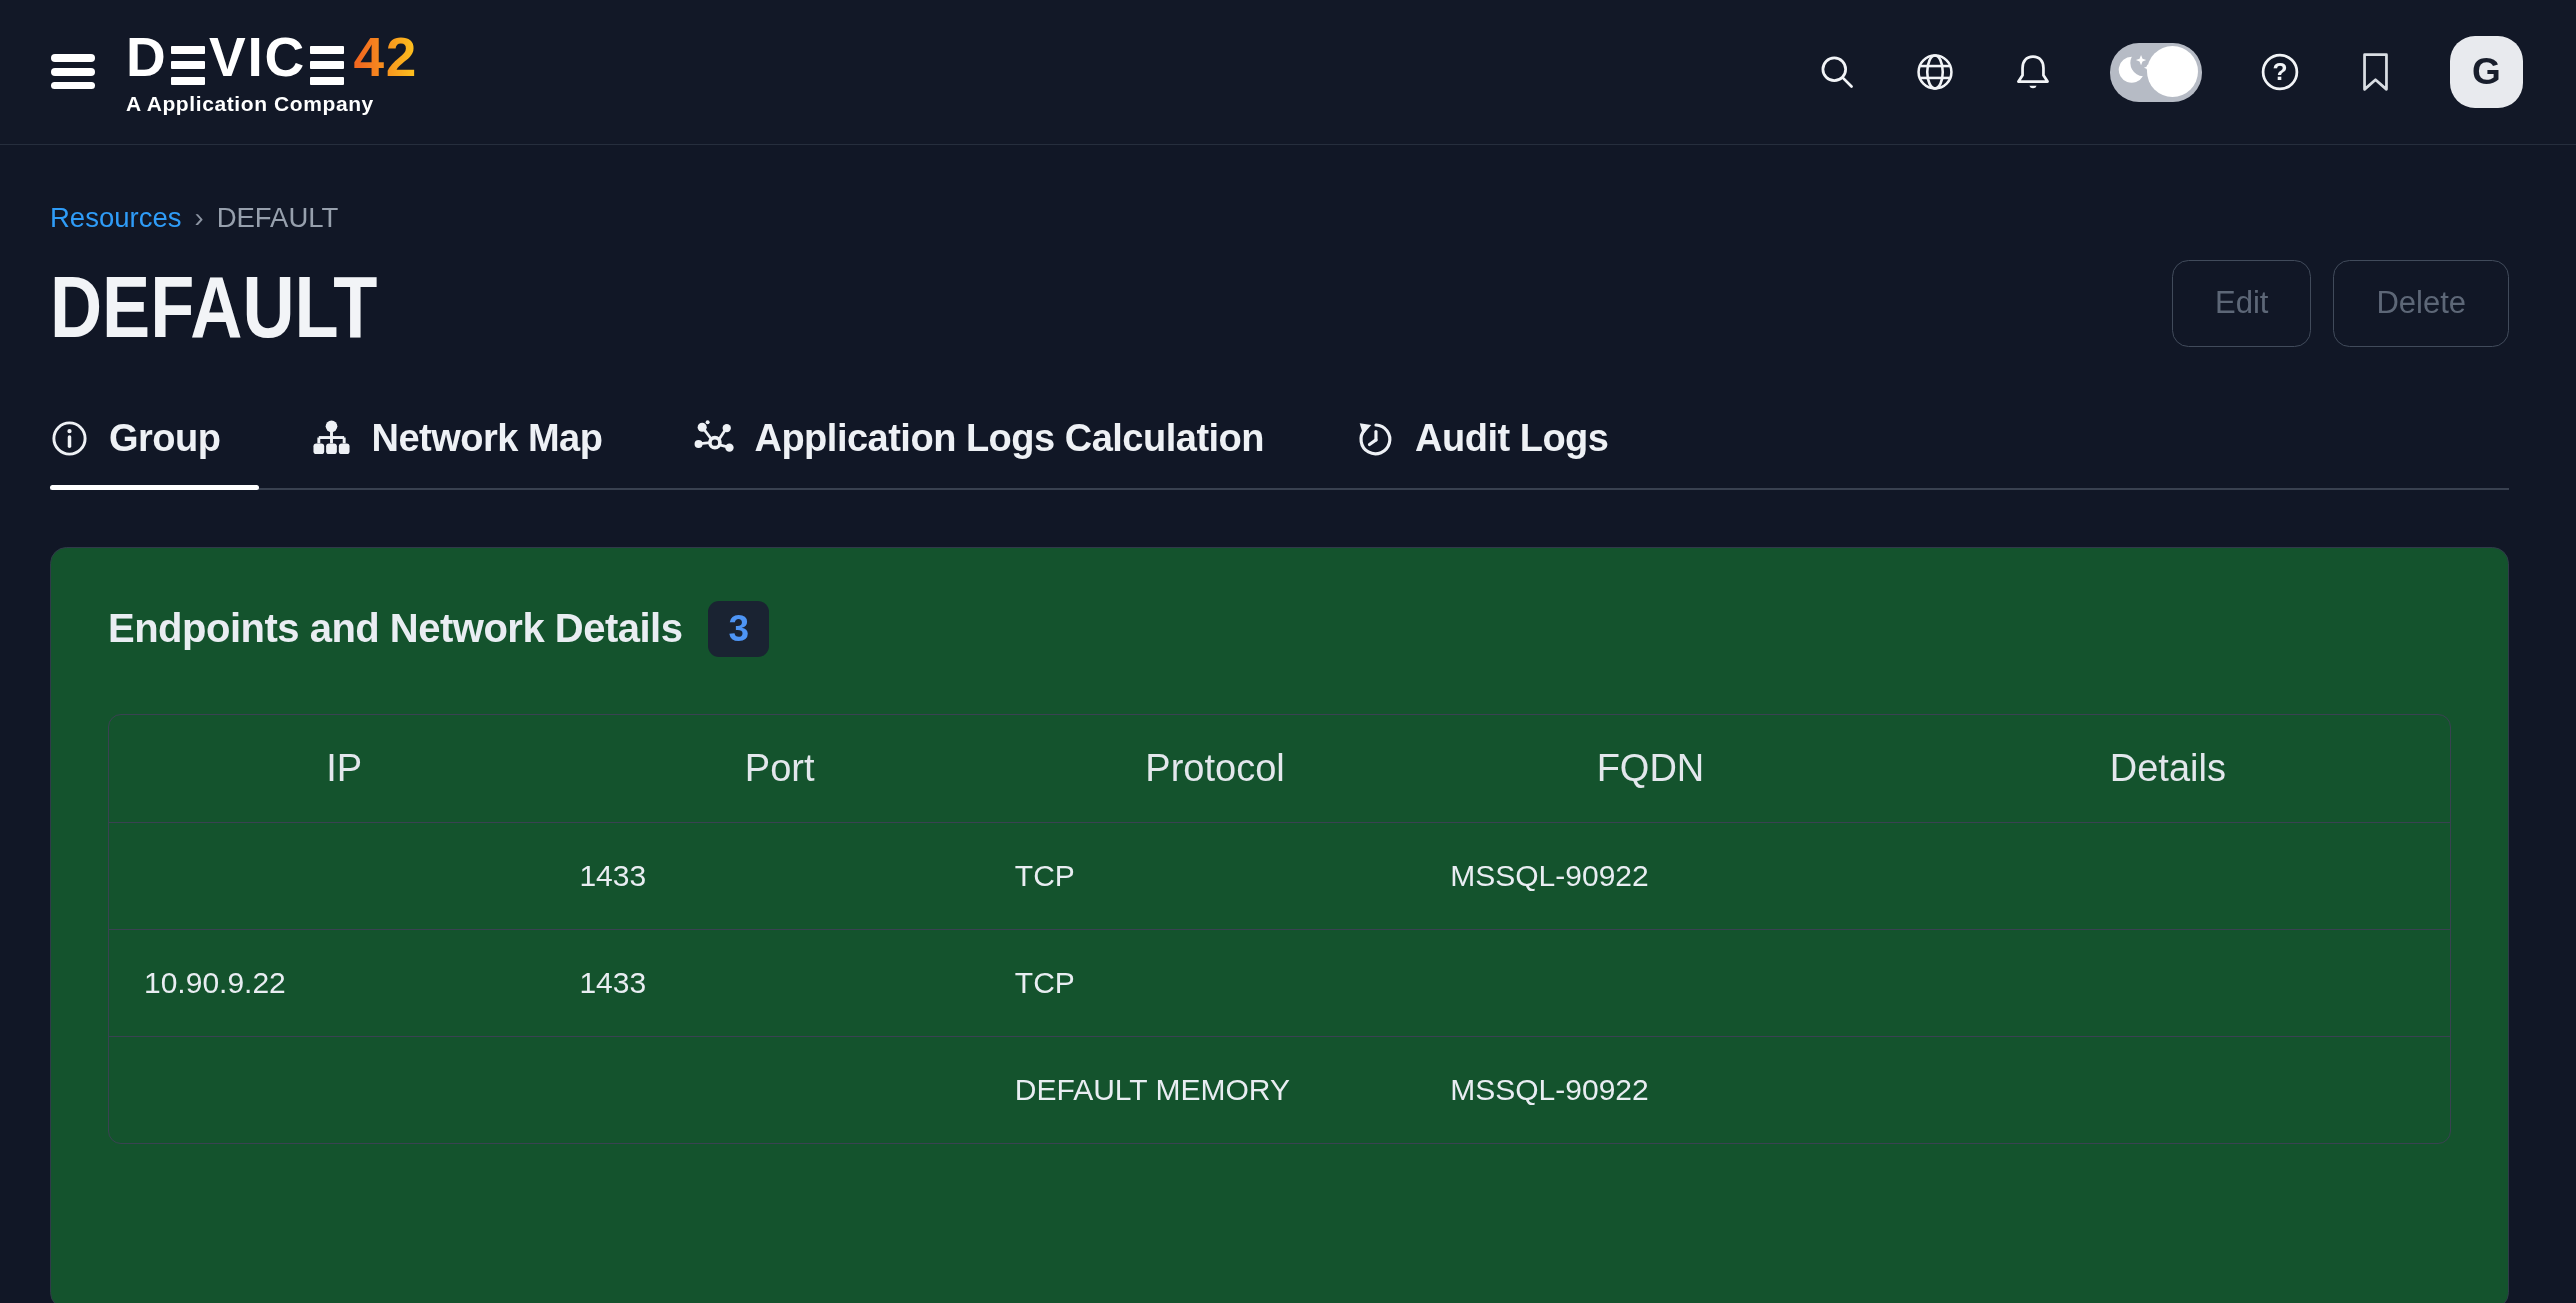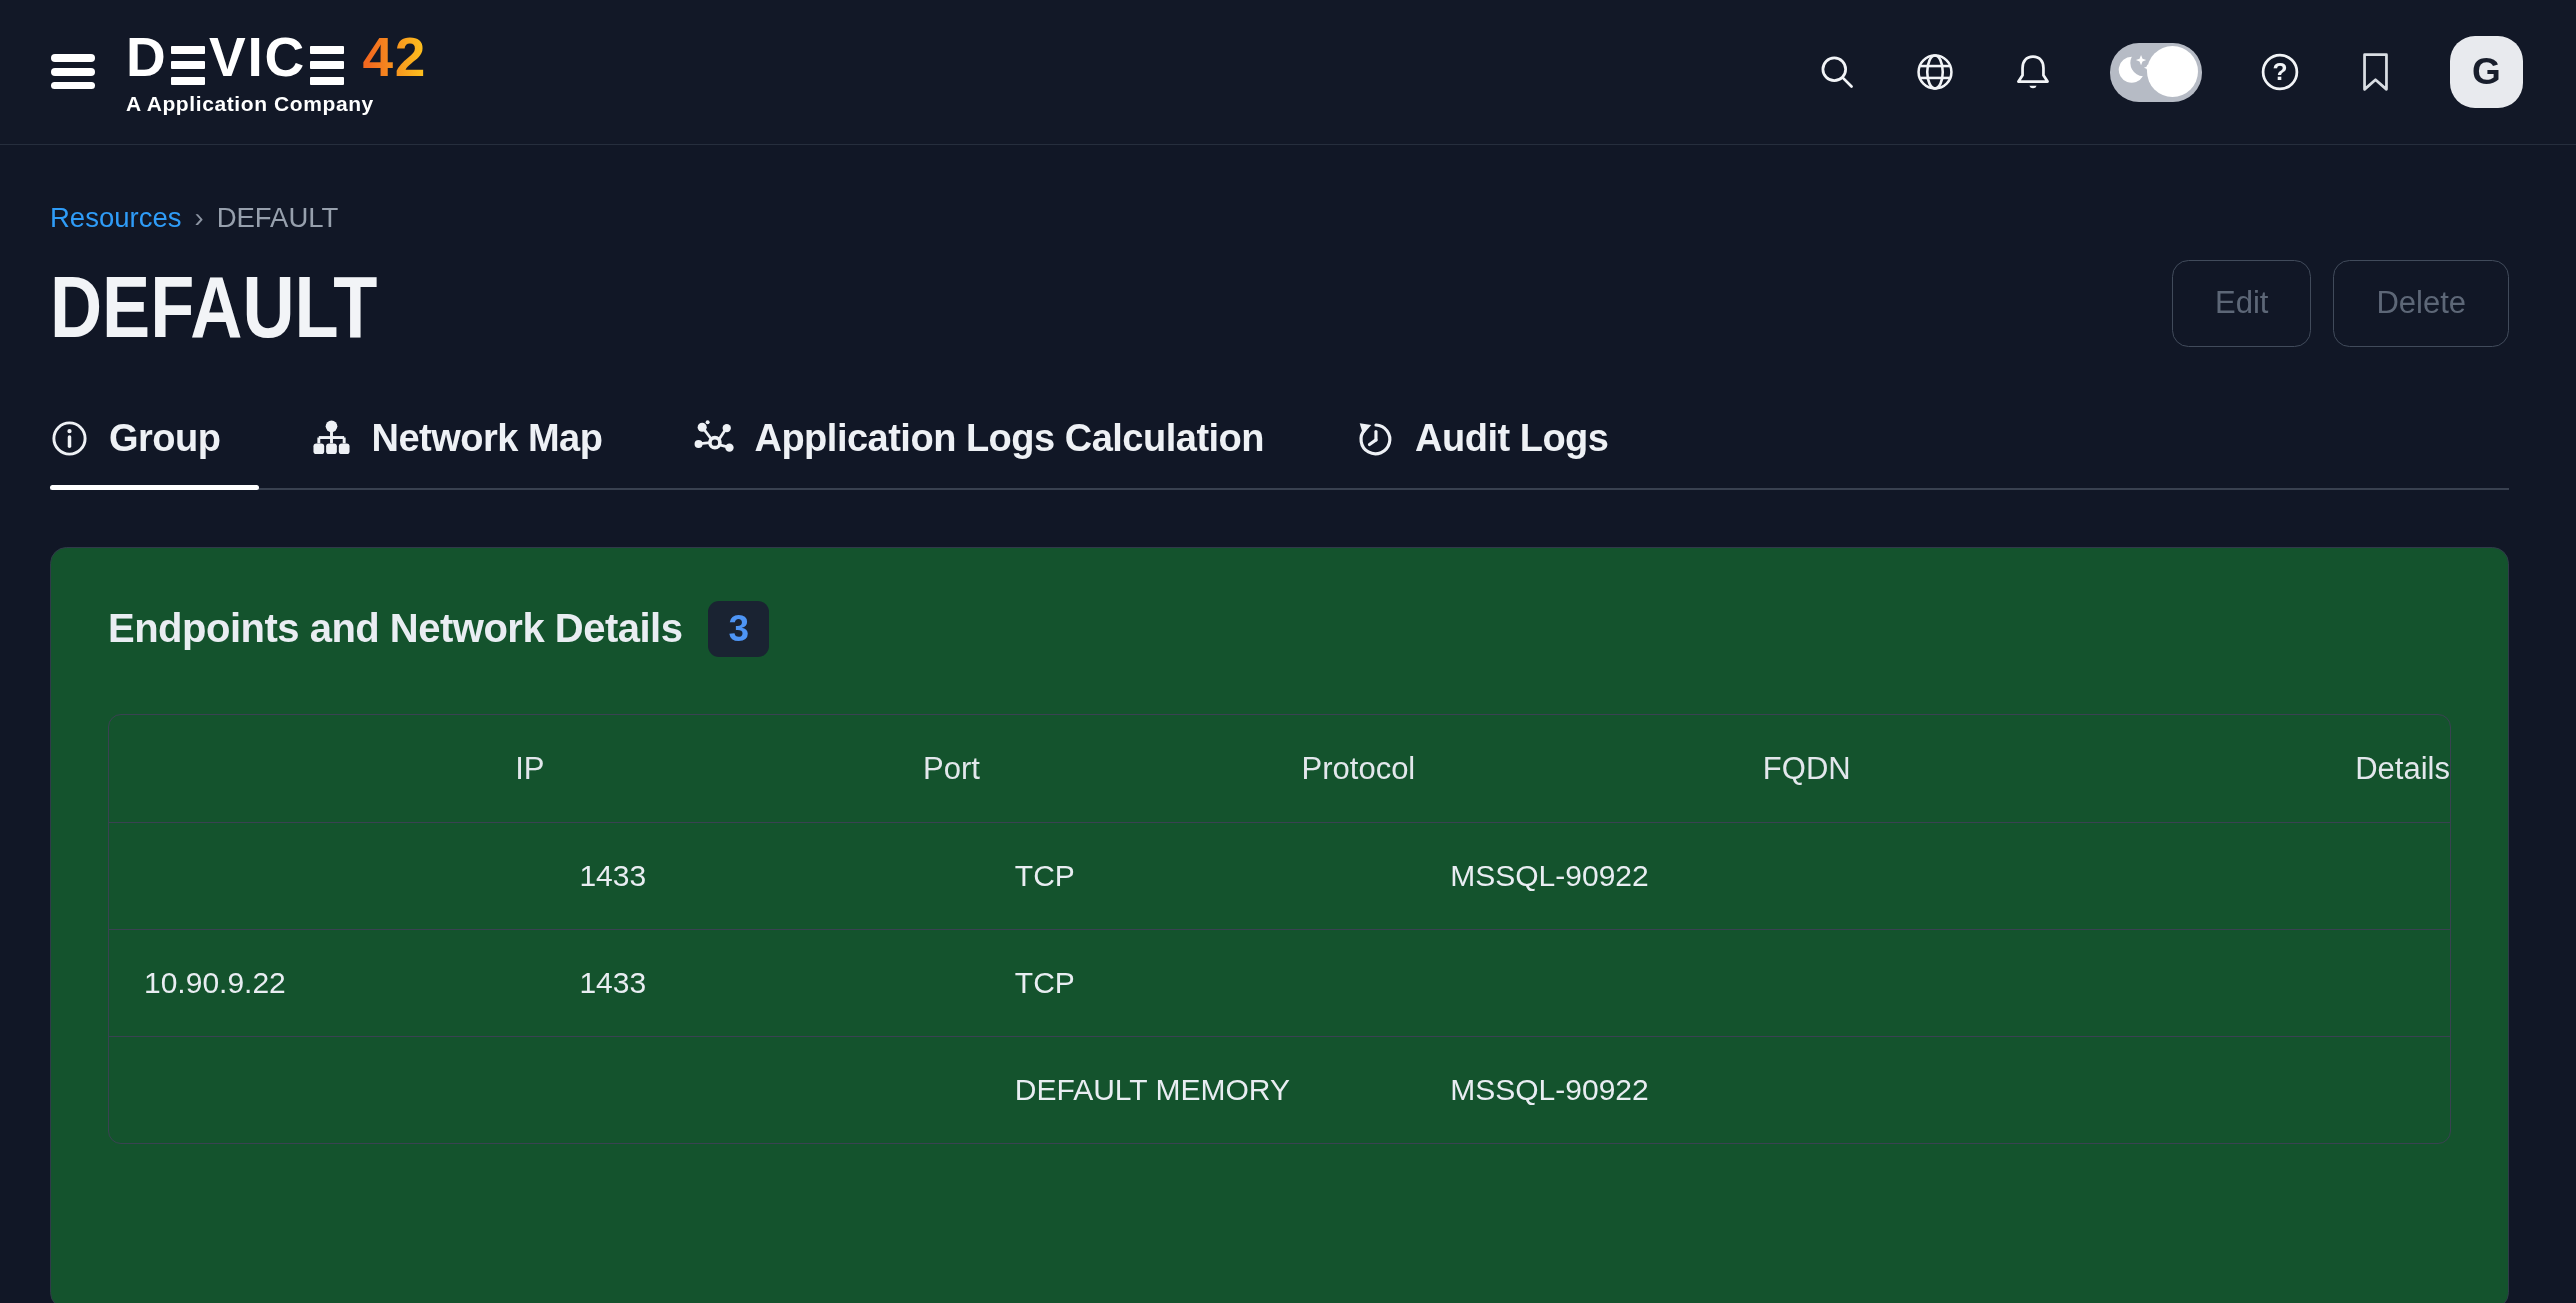--- a/index.html
+++ b/index.html
@@ -23,21 +23,21 @@
   .hamburger { width:44px; height:35px; display:flex; flex-direction:column; justify-content:space-between; cursor:pointer; }
   .hamburger span { display:block; height:7.3px; border-radius:4.6px; background:#ffffff; }
   .logo-block { display:flex; flex-direction:column; line-height:1; }
   .brand { font-size:55px; font-weight:700; letter-spacing:1.8px; color:#ffffff; display:flex; align-items:flex-end; }
   .logo-e { display:inline-flex; flex-direction:column; justify-content:space-between; width:34px; height:39px; margin:0 3.7px; }
   .logo-e i { display:block; height:8.3px; background:#ffffff; border-radius:0.9px; }
   .brand-num {
     background:linear-gradient(90deg,#f2691f 10%, #fdc01e 95%);
     -webkit-background-clip:text; background-clip:text;
     color:transparent; -webkit-text-fill-color:transparent;
-    margin-left:15px;
+    margin-left:6px;
   }
   .tagline { font-size:21px; font-weight:700; letter-spacing:0.6px; margin-top:8.3px; color:#ffffff; }
 
   .topbar-right { display:flex; align-items:center; gap:57px; }
   .icon-btn { background:none; border:none; padding:0; cursor:pointer; display:flex; align-items:center; justify-content:center; }
   .icon-btn svg { display:block; }
 
   .toggle { width:92px; height:59px; border-radius:29px; background:#b6bbc5; position:relative; cursor:pointer; border:none; padding:0; }
   .toggle .knob { position:absolute; top:3.7px; right:3.7px; width:51px; height:51px; border-radius:50%; background:#ffffff; }
   .toggle svg { position:absolute; left:7.3px; top:10px; }
@@ -85,21 +85,21 @@
     padding:53px 57px 88px 57px;
     height:762px;
   }
   .card-title-row { display:flex; align-items:center; gap:26px; }
   .card-title { font-size:40px; font-weight:700; color:#e9edf2; letter-spacing:-0.5px; }
   .badge { background:#1a2332; color:#4e95f5; font-size:37px; font-weight:700; padding:7.3px 20px; border-radius:11px; }
 
   .table-wrap { margin-top:57px; border:0.9px solid #3a4252; border-radius:13px; overflow:hidden; }
   table { width:100%; border-collapse:collapse; }
   th {
-    text-align:right; font-weight:500; font-size:31px; color:#e3e7ec;
+    text-align:center; font-weight:500; font-size:38px; color:#e3e7ec;
     height:107px; padding:0 0 0 35px;
   }
   td {
     font-size:30px; color:#e9edf2;
     height:107px; padding:0 0 0 35px;
     border-top:0.9px solid #3a4252;
   }
 </style>
 </head>
 <body>

